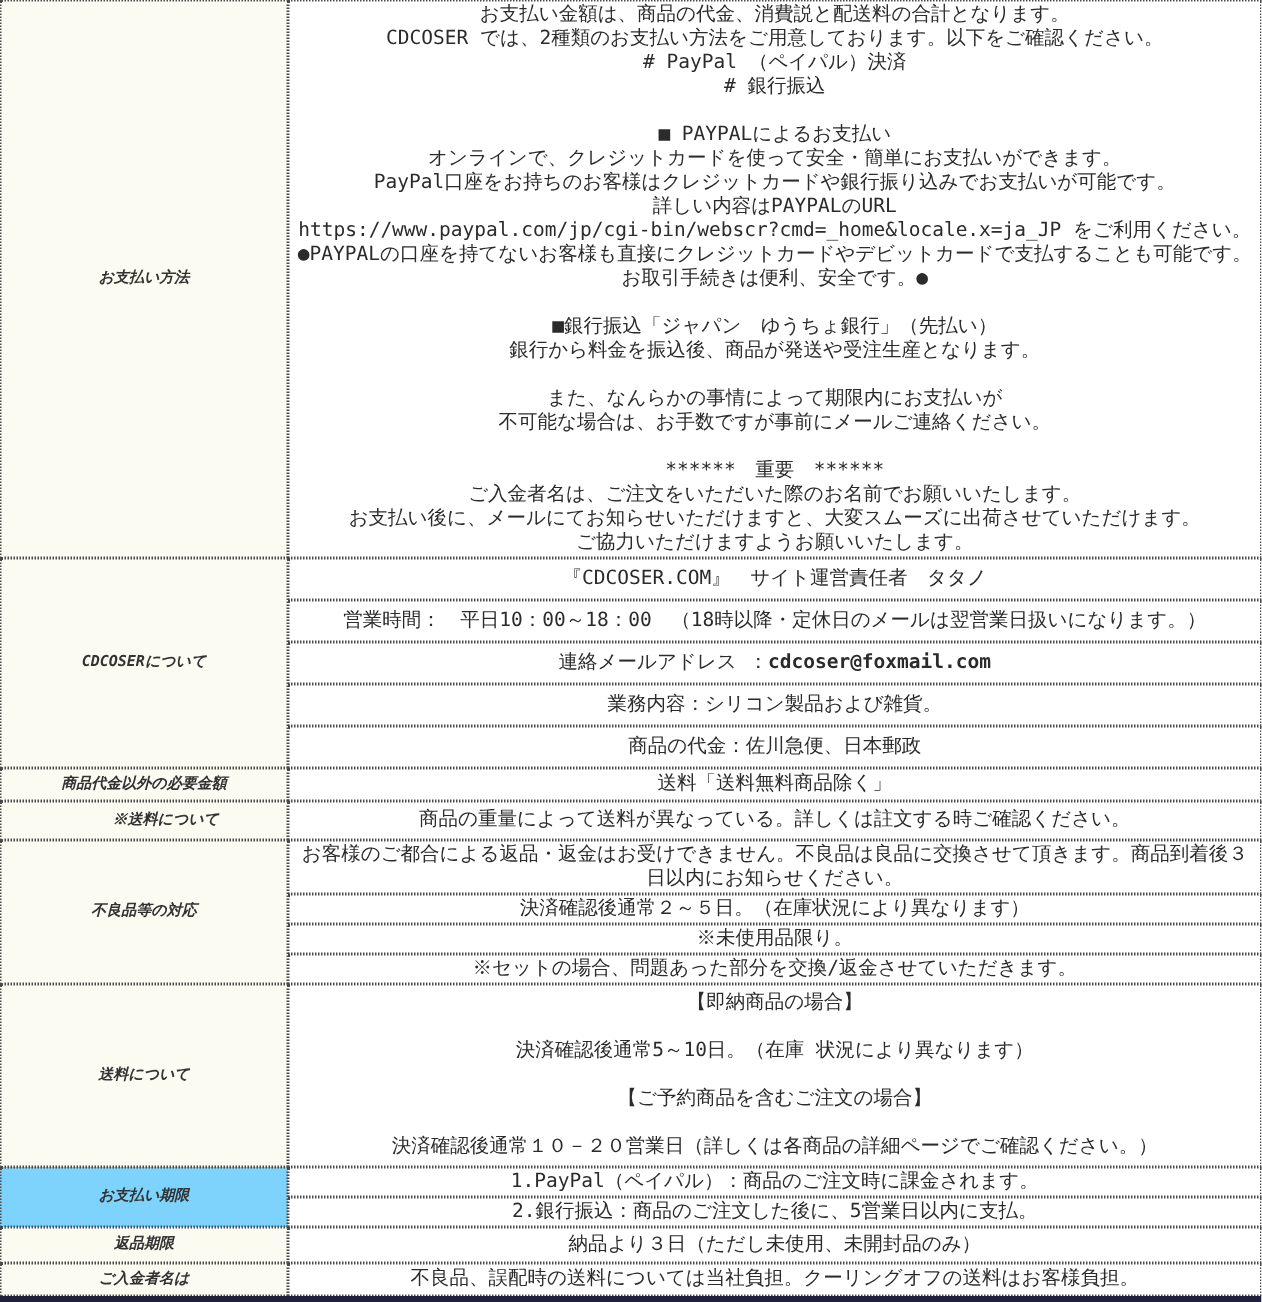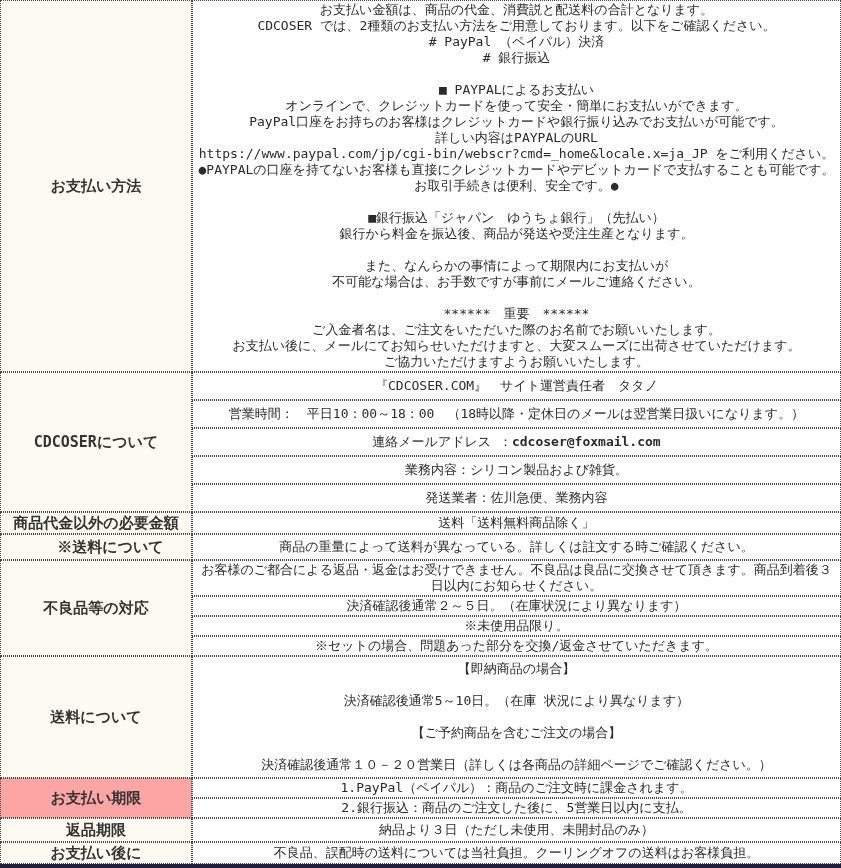--- a/index.html
+++ b/index.html
@@ -26,21 +26,22 @@
     border: 1px dotted #4a4a4a;
     vertical-align: middle;
     overflow: hidden;
   }
   table.info th {
     background: #fbfbf1;
     font-weight: bold;
     text-align: center;
     color: #333333;
     padding: 2px 2px;
-    font-size: 15px;
+    font-size: 10px;
+    font-style: italic;
   }
   table.info td {
     background: #ffffff;
     text-align: center;
     padding: 1px 3px;
   }
   td.multiline {
     white-space: pre-line;
     vertical-align: top;
     padding: 2px 3px;
@@ -107,21 +108,21 @@
     <tr>
       <td class="pad">営業時間：　平日10：00～18：00　（18時以降・定休日のメールは翌営業日扱いになります。）</td>
     </tr>
     <tr>
       <td class="pad"><span>連絡メールアドレス ：</span><span class="email">cdcoser@foxmail.com</span></td>
     </tr>
     <tr>
       <td class="pad">業務内容：シリコン製品および雑貨。</td>
     </tr>
     <tr>
-      <td class="pad">発送業者：佐川急便、業務内容</td>
+      <td class="pad">商品の代金：佐川急便、日本郵政</td>
     </tr>
 
     <tr>
       <th style="background: rgb(251, 251, 241);">商品代金以外の必要金額</th>
       <td>送料「送料無料商品除く」</td>
     </tr>
 
     <tr>
       <th style="background: rgb(251, 251, 241); padding-left: 31px;">※送料について</th>
       <td style="padding:4px 3px;">商品の重量によって送料が異なっている。詳しくは註文する時ご確認ください。</td>
@@ -146,32 +147,32 @@
       <td class="multiline" style="padding:4px 3px;margin-top:20px;">【即納商品の場合】
 
 決済確認後通常5～10日。（在庫 状況により異なります）
 
 【ご予約商品を含むご注文の場合】
 
 決済確認後通常１０－２０営業日（詳しくは各商品の詳細ページでご確認ください。）</td>
     </tr>
 
     <tr>
-      <th rowspan="2" style="background: #fca5a5;">お支払い期限</th>
+      <th rowspan="2" style="background: #7dd3fc;">お支払い期限</th>
       <td class="tight">1.PayPal（ペイパル）：商品のご注文時に課金されます。</td>
     </tr>
     <tr>
       <td class="tight">2.銀行振込：商品のご注文した後に、5営業日以内に支払。</td>
     </tr>
 
     <tr>
       <th style="background: rgb(251, 251, 241);">返品期限</th>
       <td style="padding:3px 3px;">納品より３日（ただし未使用、未開封品のみ）</td>
     </tr>
 
     <tr>
-      <th style="background: rgb(251, 251, 241);">お支払い後に</th>
+      <th style="background: rgb(251, 251, 241);">ご入金者名は</th>
       <td class="tight">不良品、誤配時の送料については当社負担。クーリングオフの送料はお客様負担。</td>
     </tr>
   </tbody>
 </table>
 
 <div class="footer-bar" style="background: rgb(32, 32, 60);"></div>
 
 </body></html>

